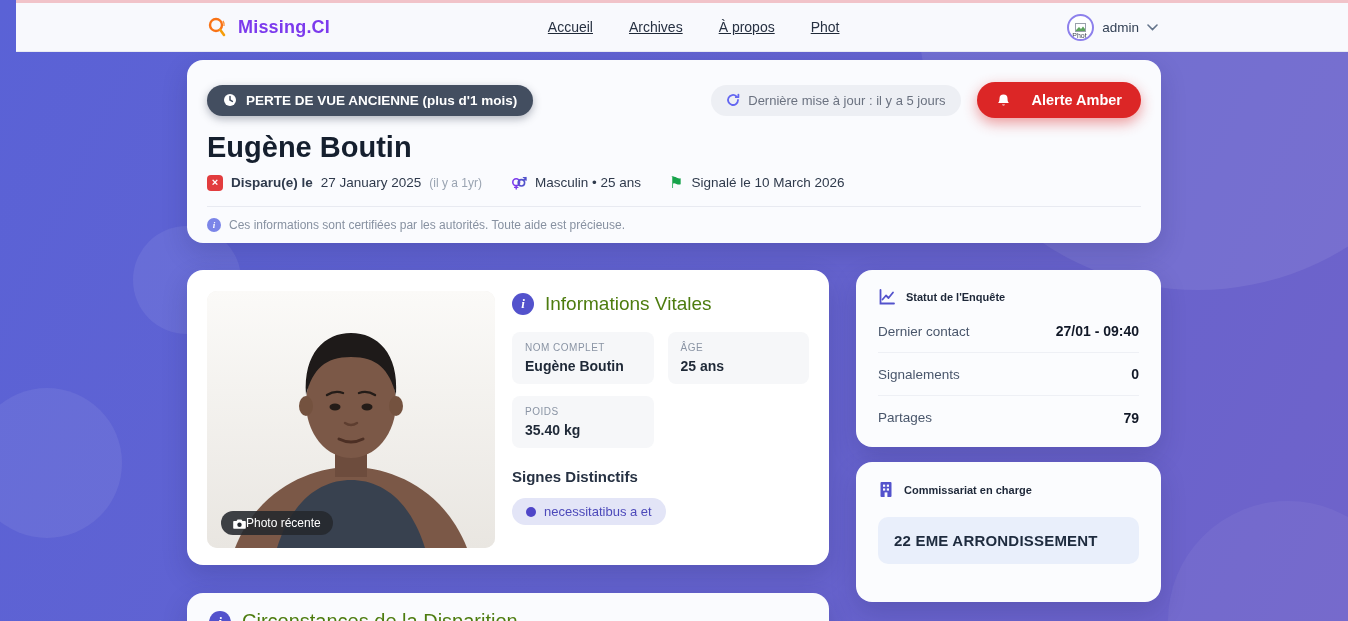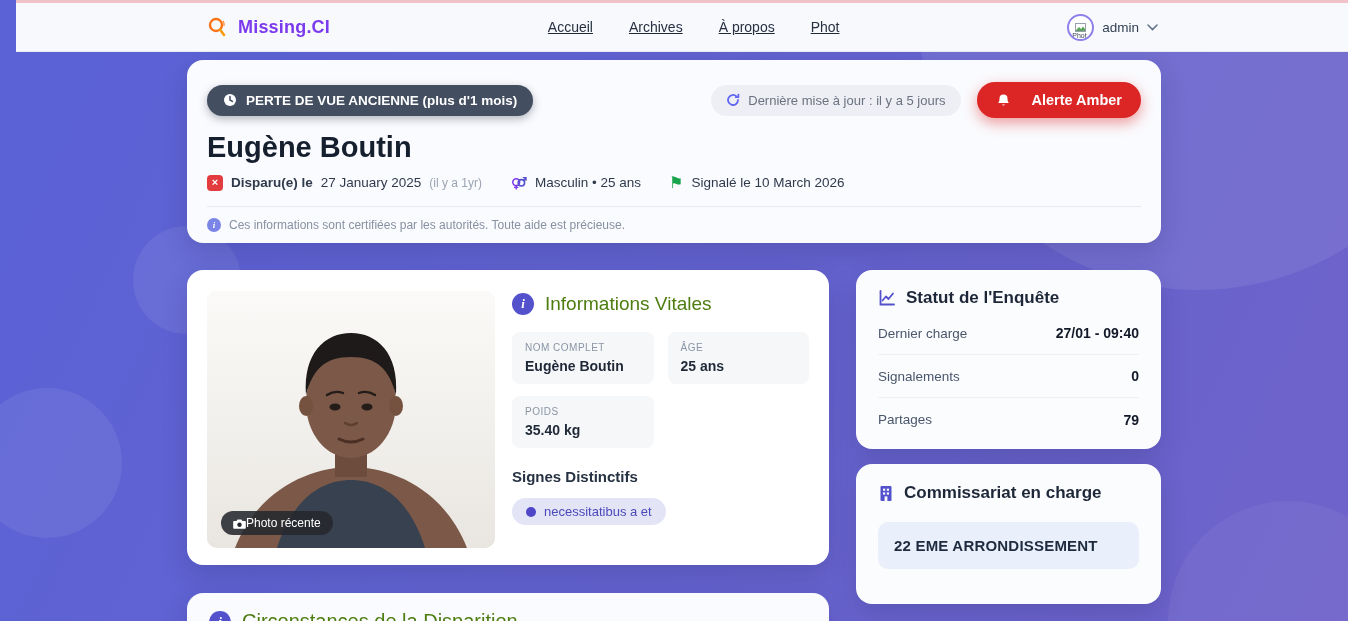--- a/index.html
+++ b/index.html
@@ -103,21 +103,21 @@
   }
   .sign-dot { width:10px; height:10px; border-radius:50%; background:#4f46c8; }
 
   
   .circ-card { background:#fafbfe; margin-top:28px; height:120px; padding:17px 22px; }
   .circ-card .section-title { font-size:20px; }
 
   
   .status-card { background:#fbfcfe; padding:18px 22px 8px 22px; }
   .status-head { display:flex; align-items:center; gap:10px; padding-bottom:4px; }
-  .status-title { font-size:17px; font-weight:bold; color:#1d2738; }
+  .status-title { font-size:11px; font-weight:bold; color:#1d2738; }
   .status-row {
     display:flex; align-items:center; justify-content:space-between;
     padding:12px 0; border-bottom:1px solid #eef0f5; min-height:43px;
   }
   .status-row:last-child { border-bottom:none; }
   .row-label { font-size:13.5px; color:#49566b; }
   .row-value { font-size:14px; font-weight:bold; color:#111827; }
   .priority-badge {
     background:#e5424d; color:#fff; font-size:12.5px; font-weight:bold;
     padding:5px 11px; border-radius:6px; box-shadow:0 2px 6px rgba(229,66,77,.4);
@@ -318,21 +318,21 @@
         <div class="status-head">
           <span>
             <svg width="18" height="18" viewBox="0 0 18 18">
               <path d="M2.5 2 V15.5 H16" fill="none" stroke="#5352cc" stroke-width="1.8" stroke-linecap="round"></path>
               <path d="M4.5 11.5 L8 7.5 L10.5 10 L15 4.5" fill="none" stroke="#5352cc" stroke-width="1.8" stroke-linecap="round" stroke-linejoin="round"></path>
             </svg>
           </span>
           <span class="status-title">Statut de l'Enquête</span>
         </div>
         <div class="status-row">
-          <span class="row-label">Dernier charge</span>
+          <span class="row-label">Dernier contact</span>
           <span class="row-value">27/01 - 09:40</span>
         </div>
         <div class="status-row">
           <span class="row-label">Signalements</span>
           <span class="row-value">0</span>
         </div>
         <div class="status-row">
           <span class="row-label">Partages</span>
           <span class="row-value">79</span>
         </div>

